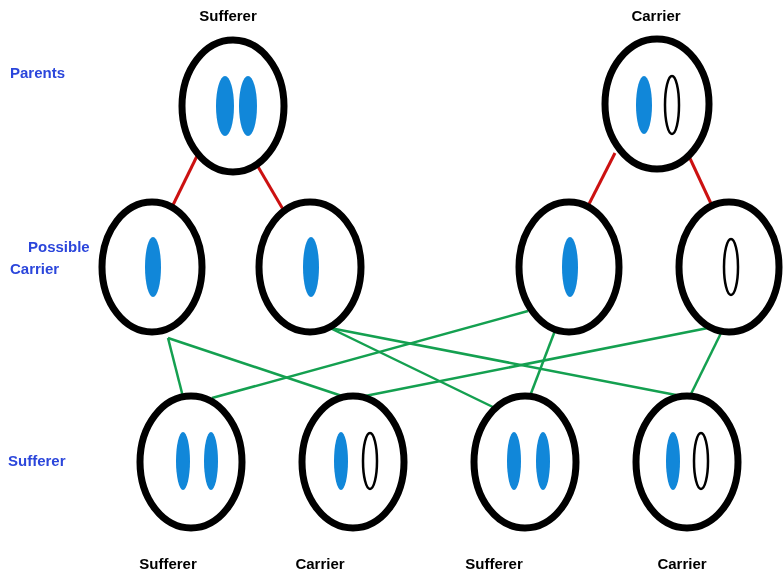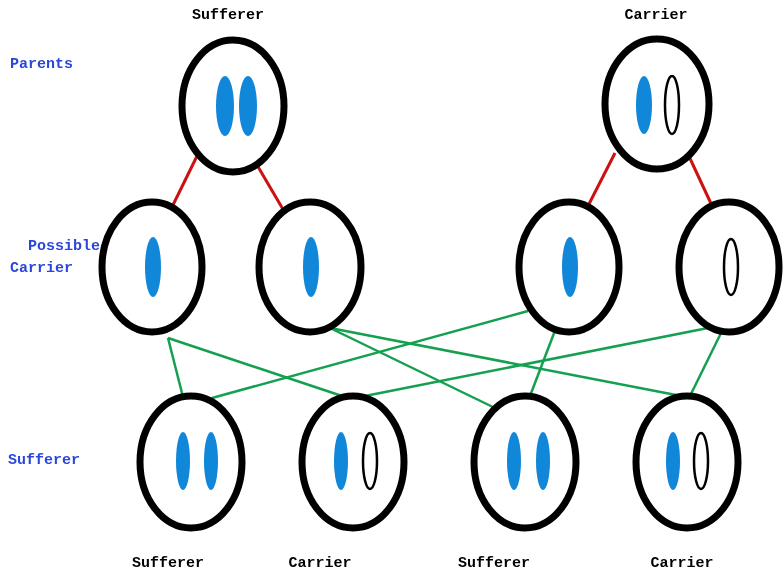--- a/index.html
+++ b/index.html
@@ -1,17 +1,17 @@
 <!DOCTYPE html>
 <html><head>
 <meta charset="utf-8">
 <style>
   html,body{margin:0;padding:0;background:#ffffff;}
   #stage{position:relative;width:784px;height:578px;background:#ffffff;overflow:hidden;
-         font-family:Liberation Mono, monospace;}
+         font-family:Liberation Sans, sans-serif;}
   #stage svg{position:absolute;left:0;top:0;}
   .lbl{position:absolute;font-size:15px;font-weight:700;color:#000;white-space:nowrap;}
   .lbl.centered{transform:translateX(-50%);}
   .lbl.blue{color:#2b46db;}
 </style>
 </head>
 <body>
 
 <div id="stage">
   <svg width="784" height="578" viewBox="0 0 784 578">
@@ -51,21 +51,21 @@
       <ellipse cx="514" cy="461" rx="7" ry="29" fill="#1187d9" stroke="none" stroke-width="0"></ellipse>
       <ellipse cx="543" cy="461" rx="7" ry="29" fill="#1187d9" stroke="none" stroke-width="0"></ellipse>
       <ellipse cx="687" cy="462" rx="51" ry="66" fill="#ffffff" stroke="#000000" stroke-width="7"></ellipse>
       <ellipse cx="673" cy="461" rx="7" ry="29" fill="#1187d9" stroke="none" stroke-width="0"></ellipse>
       <ellipse cx="701" cy="461" rx="7" ry="28" fill="#ffffff" stroke="#000000" stroke-width="2.5"></ellipse>
     </svg>
 
   <div class="lbl centered" style="left:228px;top:7px;">Sufferer</div>
   <div class="lbl centered" style="left:656px;top:7px;">Carrier</div>
 
-  <div class="lbl blue" style="left:10px;top:56px;">Parents</div>
+  <div class="lbl blue" style="left:10px;top:64px;">Parents</div>
   <div class="lbl blue" style="left:28px;top:238px;">Possible</div>
   <div class="lbl blue" style="left:10px;top:260px;">Carrier</div>
   <div class="lbl blue" style="left:8px;top:452px;">Sufferer</div>
 
   <div class="lbl centered" style="left:168px;top:555px;">Sufferer</div>
   <div class="lbl centered" style="left:320px;top:555px;">Carrier</div>
   <div class="lbl centered" style="left:494px;top:555px;">Sufferer</div>
   <div class="lbl centered" style="left:682px;top:555px;">Carrier</div>
 </div>
 

